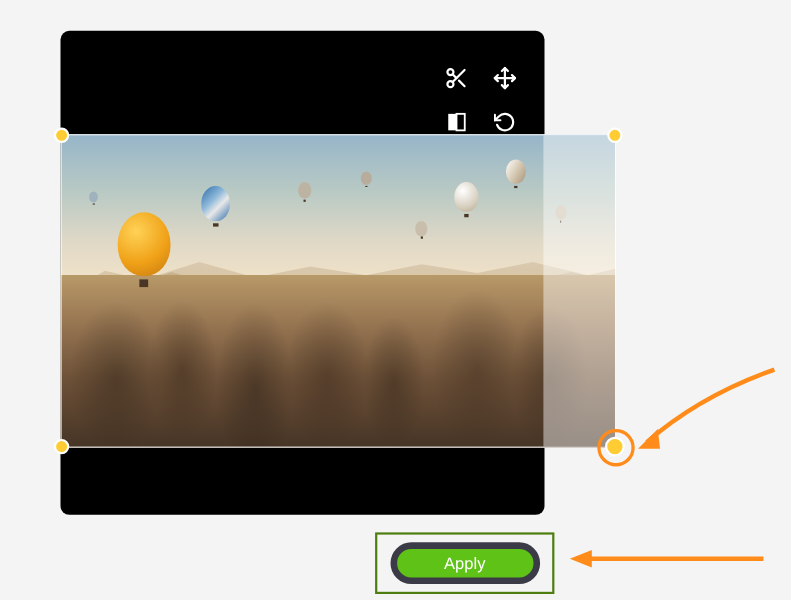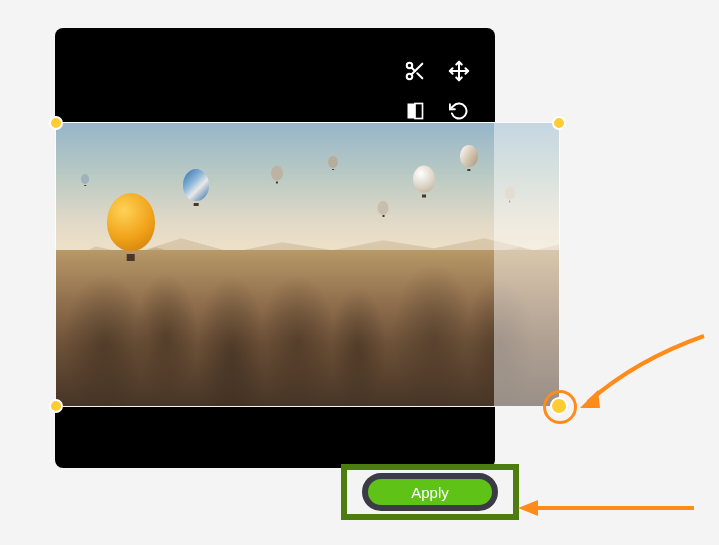--- a/index.html
+++ b/index.html
@@ -154,24 +154,24 @@
       top: 330px;
     }
     .callout-arrow-2 {
       position: absolute;
       left: 516px;
       top: 498px;
     }
     .apply-wrap {
       position: absolute;
       left: 341px;
-      top: 464px;
-      width: 178px;
+      top: 484px;
+      width: 163px;
       height: 56px;
-      border: 6px solid #4d7c0f;
+      border: 2px solid #4d7c0f;
       display: flex;
       align-items: center;
       justify-content: center;
     }
     .apply-btn {
       width: 136px;
       height: 38px;
       background: #5fc216;
       color: #fff;
       border: 6px solid #3b3b47;

